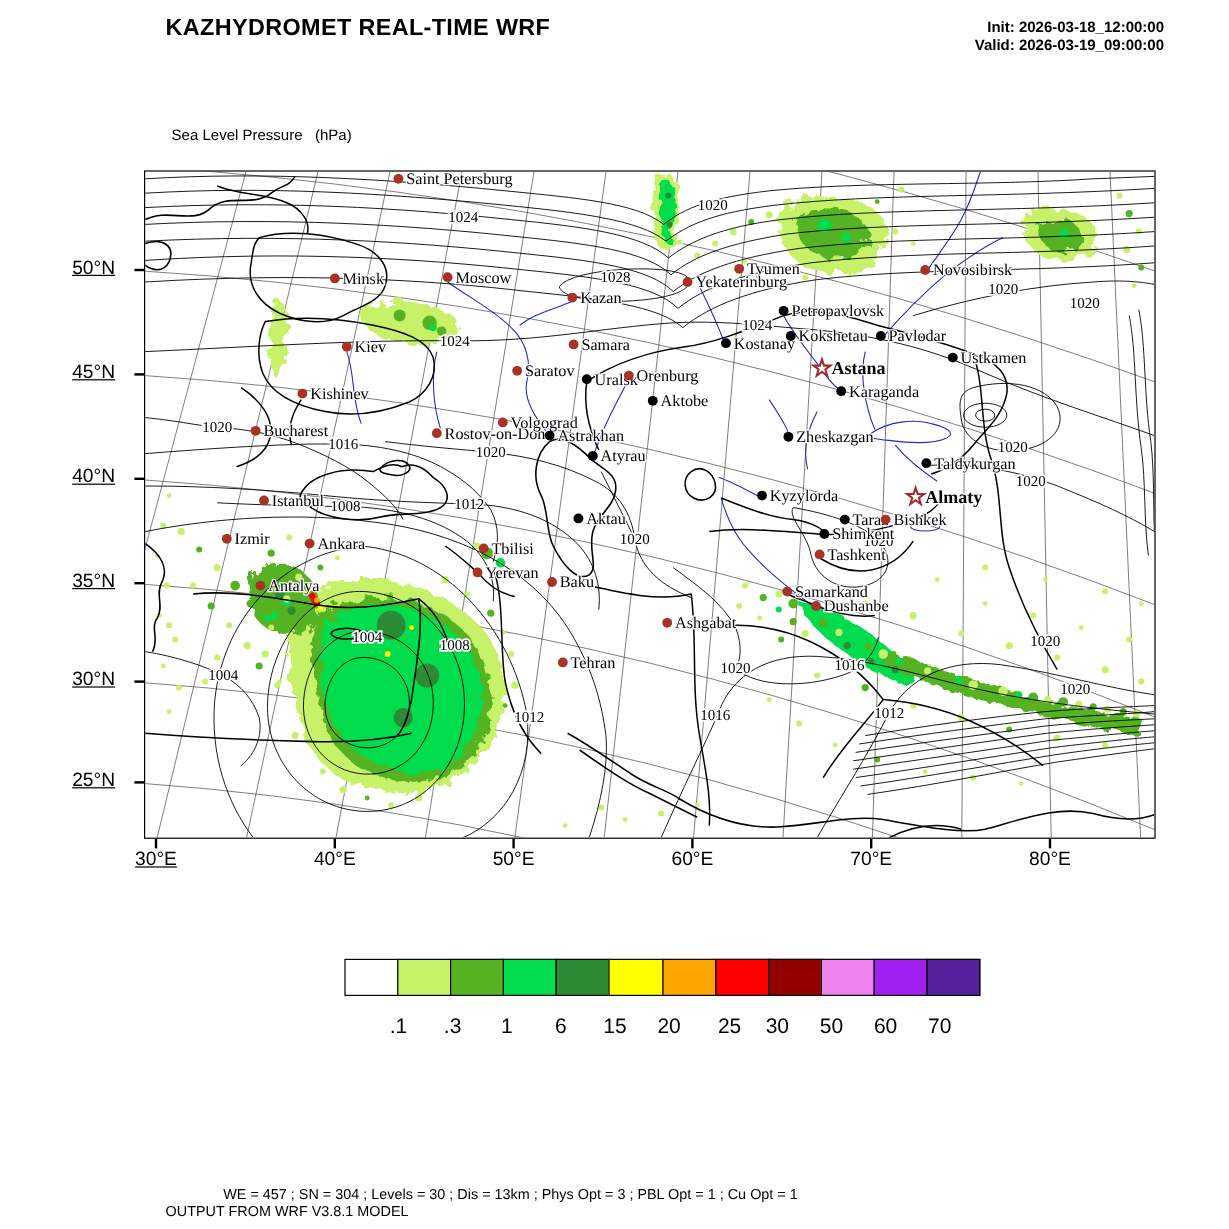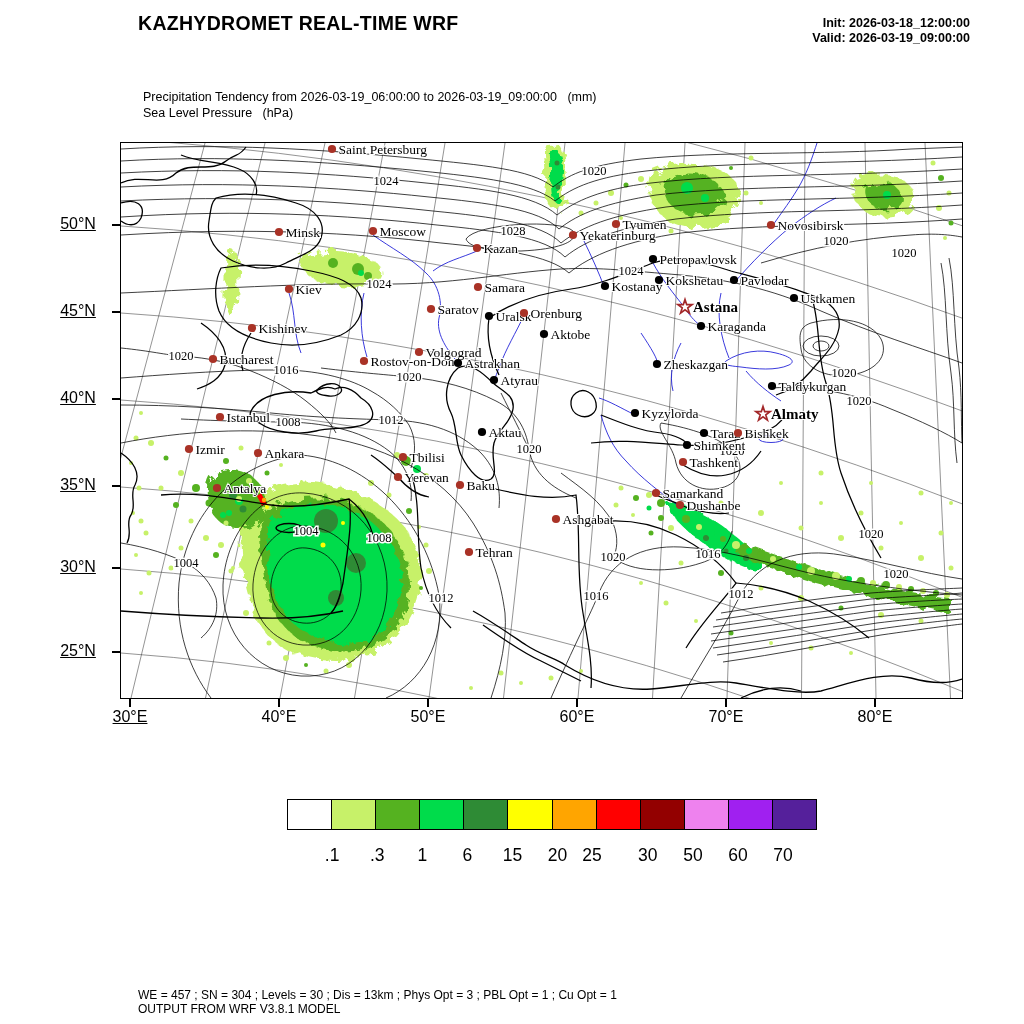--- a/index.html
+++ b/index.html
@@ -16,37 +16,36 @@
   .lat-lab{position:absolute;font-size:16px;text-align:center;width:60px;text-decoration:underline;}
   .lon-lab{position:absolute;font-size:16px;text-align:center;width:60px;}
   .tick{position:absolute;background:#000;}
   .legend-title{position:absolute;left:287px;top:770px;width:543px;text-align:center;font-size:16.5px;}
   #colorbar{position:absolute;left:287px;top:799px;height:31px;display:flex;}
   .cbcell{width:45.1px;height:31px;border:1px solid #000;margin-left:-1px;box-sizing:border-box;}
   .cbcell:first-child{margin-left:0;}
   #colorbar-labels{position:absolute;left:287px;top:845px;width:543px;height:24px;}
   .cbnum{position:absolute;transform:translateX(-50%);font-size:17.5px;}
   .footer{position:absolute;left:138px;font-size:12px;white-space:pre;}
-  #foot1{top:1002px;} #foot2{top:988px;}
+  #foot1{top:1002px;} #foot2{top:988px;margin-left:48px;}
   .city-label{font-family:"Liberation Serif",serif;font-size:13.5px;fill:#000;
               paint-order:stroke;stroke:#fff;stroke-width:2px;}
   .city-label.b{font-size:15px;font-weight:bold;}
   .plabel{font-family:"Liberation Serif",serif;font-size:12.5px;fill:#000;text-anchor:middle;
           paint-order:stroke;stroke:#fff;stroke-width:3px;}
 </style>
 </head>
 <body>
 
 <div id="page">
 
   <div class="h-title">KAZHYDROMET REAL-TIME WRF</div>
   <div class="h-time" id="init-line">Init: 2026-03-18_12:00:00</div>
   <div class="h-time" id="valid-line">Valid: 2026-03-19_09:00:00</div>
 
-  <div class="sub" id="sub1">Precipitation Tendency from 2026-03-19_06:00:00 to 2026-03-19_09:00:00   (mm)</div>
   <div class="sub" id="sub2">Sea Level Pressure   (hPa)</div>
 
   <div id="lat-axis">
       <div class="lat-lab" style="left: 48px; top: 215px;">50°N</div>
       <div class="tick" style="left: 112px; top: 224px; width: 8px; height: 1.6px;"></div>
       <div class="lat-lab" style="left: 48px; top: 302px;">45°N</div>
       <div class="tick" style="left: 112px; top: 311px; width: 8px; height: 1.6px;"></div>
       <div class="lat-lab" style="left: 48px; top: 389px;">40°N</div>
       <div class="tick" style="left: 112px; top: 398px; width: 8px; height: 1.6px;"></div>
       <div class="lat-lab" style="left: 48px; top: 476px;">35°N</div>
@@ -542,21 +541,21 @@
       <div class="cbcell" style="background: rgb(160, 32, 240);"></div>
       <div class="cbcell" style="background: rgb(85, 32, 155);"></div>
     </div>
   <div id="colorbar-labels">
       <div class="cbnum" style="left: 45.1px;">.1</div>
       <div class="cbnum" style="left: 90.2px;">.3</div>
       <div class="cbnum" style="left: 135.3px;">1</div>
       <div class="cbnum" style="left: 180.4px;">6</div>
       <div class="cbnum" style="left: 225.5px;">15</div>
       <div class="cbnum" style="left: 270.6px;">20</div>
-      <div class="cbnum" style="left: 305px;">25</div>
+      <div class="cbnum" style="left: 321px;">25</div>
       <div class="cbnum" style="left: 360.8px;">30</div>
       <div class="cbnum" style="left: 405.9px;">50</div>
       <div class="cbnum" style="left: 451px;">60</div>
       <div class="cbnum" style="left: 496.1px;">70</div>
     </div>
 
   <div class="footer" id="foot1">OUTPUT FROM WRF V3.8.1 MODEL</div>
   <div class="footer" id="foot2">WE = 457 ; SN = 304 ; Levels = 30 ; Dis = 13km ; Phys Opt = 3 ; PBL Opt = 1 ; Cu Opt = 1</div>
 </div>
 

